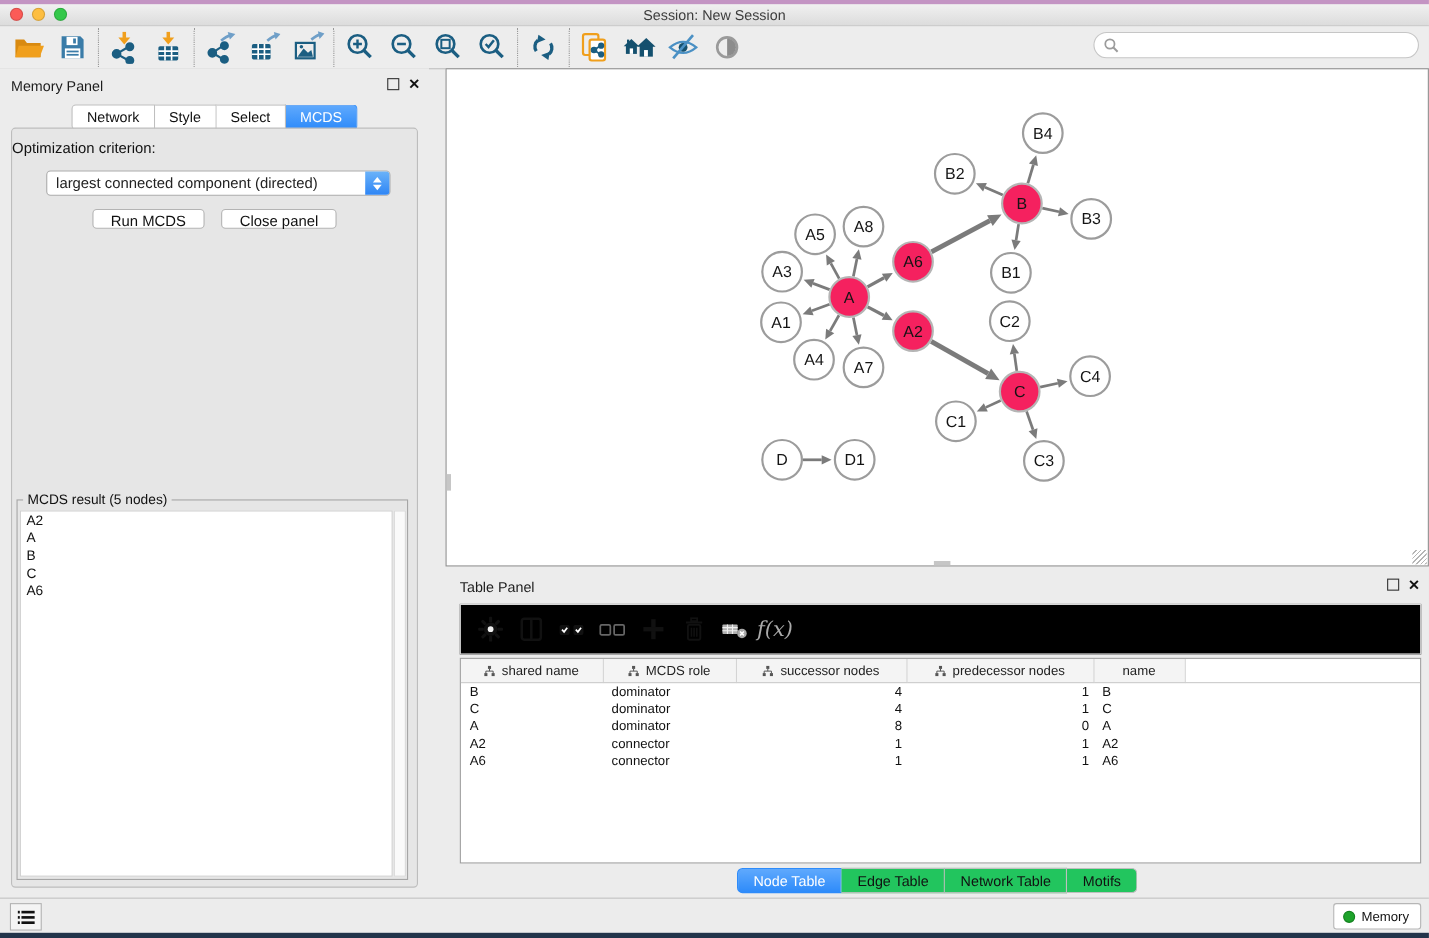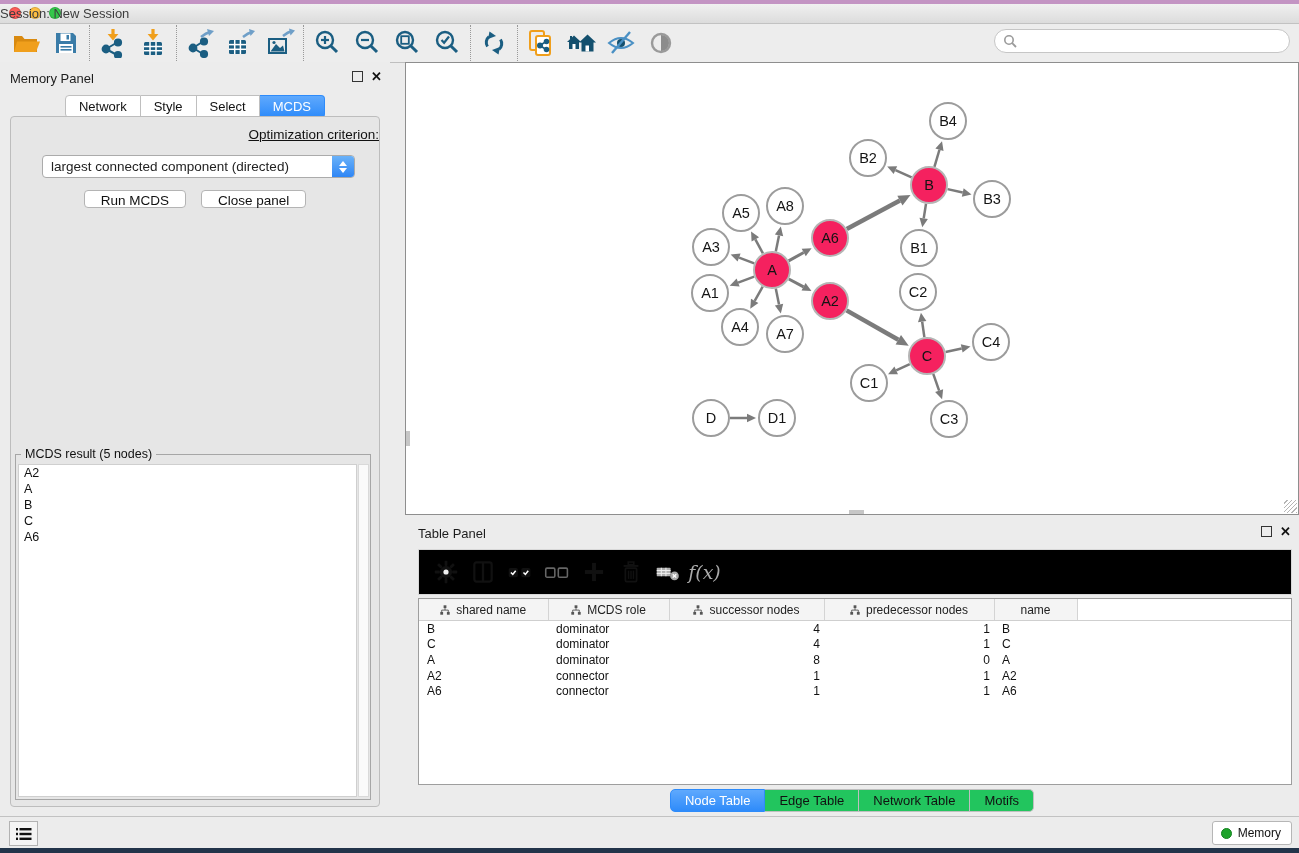--- a/index.html
+++ b/index.html
@@ -12,21 +12,21 @@
   #desktop-top{position:absolute;top:0;left:0;right:0;height:4px;background:#c394c3;}
   #desktop-bottom{position:absolute;bottom:0;left:0;right:0;height:5px;background:#22344a;}
 
   
   #titlebar{position:absolute;top:4px;left:0;right:0;height:19px;
     background:linear-gradient(#f0f0f0,#dcdcdc);border-bottom:1px solid #c2c2c2;}
   .lights{position:absolute;left:9px;top:3px;display:flex;gap:8px;}
   .light{width:12px;height:12px;border-radius:50%;border:1px solid rgba(0,0,0,.15);box-sizing:border-box;}
   .light.red{background:#fc5b57;} .light.yellow{background:#fdbe41;} .light.green{background:#34c84a;}
   #window-title{position:absolute;left:0;right:0;top:0;height:20px;line-height:19px;
-    font-size:13px;color:#3d3d3d;}
+    text-align:center;font-size:13px;color:#3d3d3d;}
 
   
   #main-toolbar{position:absolute;top:24px;left:0;right:0;height:38px;background:#ededed;
     border-bottom:1px solid #bfbfbf;display:flex;align-items:center;}
   .tb-btn{width:40px;height:34px;display:flex;align-items:center;justify-content:center;flex:0 0 auto;}
   .tb-sep{width:0;height:36px;border-left:1px dotted #999;margin:0 3px;flex:0 0 auto;}
   #toolbar-search{position:absolute;right:9px;top:5px;width:296px;height:24px;background:#fff;
     border:1px solid #c6c6c6;border-radius:12px;display:flex;align-items:center;padding-left:8px;box-sizing:border-box;}
   #toolbar-search input{border:none;outline:none;background:transparent;font-size:13px;width:250px;
     font-family:"Liberation Sans",sans-serif;}
@@ -38,21 +38,21 @@
   .float-box{width:9px;height:9px;border:1.5px solid #333;display:inline-block;}
   .close-x{font-size:13px;font-weight:bold;color:#111;line-height:11px;}
   #cp-tabs{position:absolute;top:33px;left:0;right:0;display:flex;justify-content:center;}
   .tab{height:21px;line-height:21px;padding:0 13px;font-size:13px;background:#fff;
     border:1px solid #bfbfbf;border-left:none;color:#111;}
   .tab:first-child{border-left:1px solid #bfbfbf;border-radius:4px 0 0 4px;}
   .tab:last-child{border-radius:0 4px 4px 0;}
   .tab.active{background:linear-gradient(#5fa9fd,#2e8bfa);color:#fff;border-color:#2e8bfa;}
   #cp-pane{position:absolute;top:54px;left:10px;right:10px;bottom:10px;background:#e6e6e6;
     border:1px solid #bdbdbd;border-radius:4px;}
-  #opt-label{position:absolute;top:10px;left:0;right:0;text-align:right;font-size:13.5px;color:#111;text-decoration:underline;}
+  #opt-label{position:absolute;top:10px;left:0;right:0;text-align:left;font-size:13.5px;color:#111;}
   #criterion-select{position:absolute;top:38px;left:31px;right:24px;height:23px;background:#fff;
     border:1px solid #ababab;border-radius:4px;display:flex;align-items:center;box-sizing:border-box;}
   #criterion-select .sel-text{flex:1;font-size:13.5px;padding-left:8px;white-space:nowrap;}
   .sel-stepper{width:22px;align-self:stretch;background:linear-gradient(#6ab2f9,#2f86f5);
     border-radius:0 3px 3px 0;display:flex;flex-direction:column;align-items:center;justify-content:center;gap:2px;}
   .chev-up{width:0;height:0;border-left:4px solid transparent;border-right:4px solid transparent;border-bottom:5px solid #fff;}
   .chev-dn{width:0;height:0;border-left:4px solid transparent;border-right:4px solid transparent;border-top:5px solid #fff;}
   #cp-buttons{position:absolute;top:73px;left:0;right:0;display:flex;justify-content:center;gap:15px;}
   .cp-btn{height:18px;line-height:20px;padding:0 16px;background:#fff;border:1px solid #b4b4b4;
     border-radius:4px;font-size:13.5px;color:#111;}

